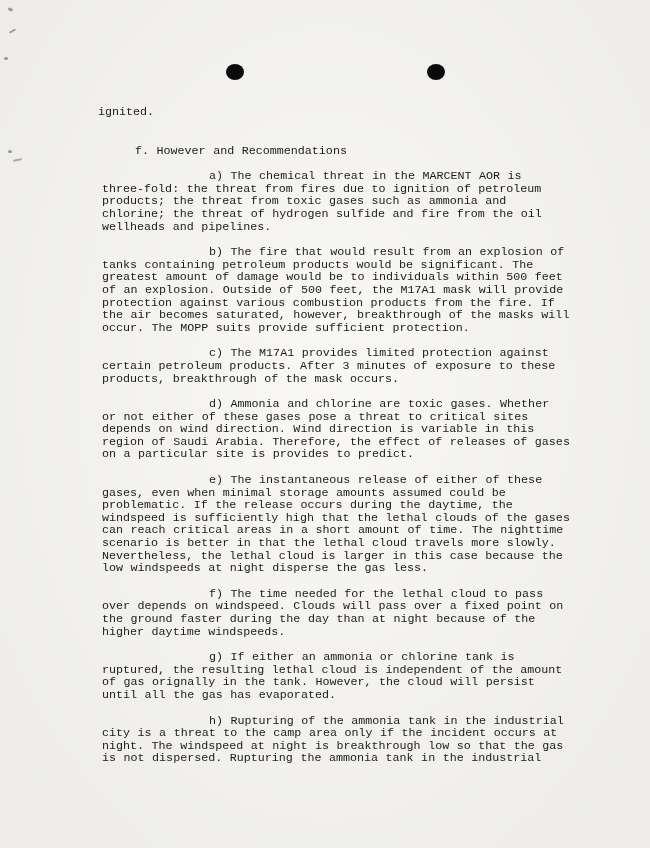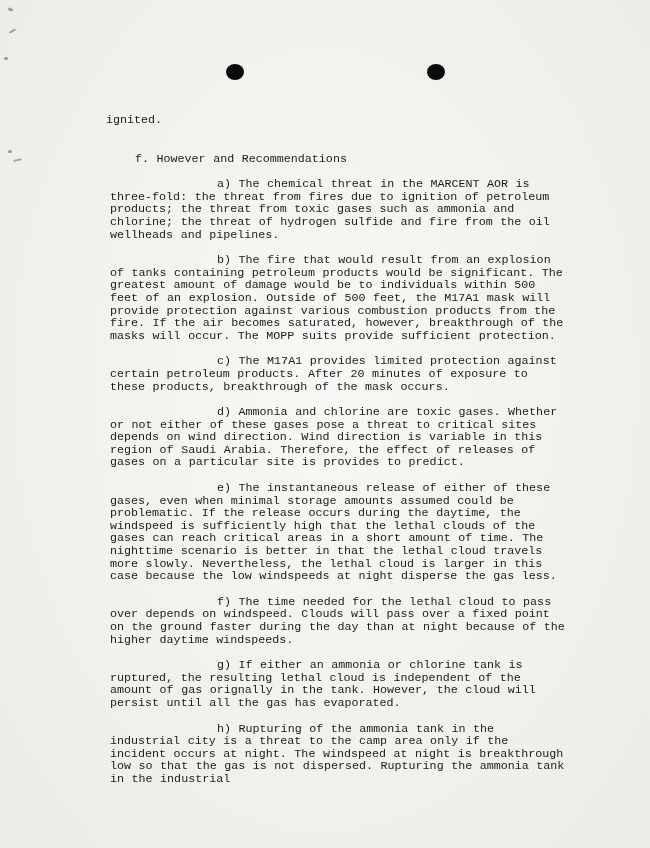--- a/index.html
+++ b/index.html
@@ -50,24 +50,24 @@
     color: #1b1b1b;
     font-size: 11.7px;
     line-height: 12.6px;
     letter-spacing: 0;
     word-spacing: 0.5px;
   }
   .para {
     margin: 0;
     white-space: normal;
   }
-  .frag      { margin: 8px; }
+  .frag      { margin: 0; }
   .heading   { margin: 26px 0 0 0; text-indent: 37px; }
   .lvl2      { margin: 13px 0 0 0; text-indent: 65px; }
-  .lvl3      { margin: 13px 0 0 12px; text-indent: 107px; }
+  .lvl3      { margin: 13px 0 0 4px; text-indent: 107px; }
 </style>
 </head>
 <body>
 
 <div class="scan-page">
 
   <div class="punch-dot dot-left"></div>
   <div class="punch-dot dot-right"></div>
 
   <div class="pencil-mark mark-1"></div>
@@ -80,21 +80,21 @@
 
     <p class="para frag">ignited.</p>
 
     <p class="para heading">f. However and Recommendations</p>
 
 
     <p class="para lvl3">a) The chemical threat in the MARCENT AOR is three-fold: the threat from fires due to ignition of petroleum products; the threat from toxic gases such as ammonia and chlorine; the threat of hydrogen sulfide and fire from the oil wellheads and pipelines.</p>
 
     <p class="para lvl3">b) The fire that would result from an explosion of tanks containing petroleum products would be significant. The greatest amount of damage would be to individuals within 500 feet of an explosion. Outside of 500 feet, the M17A1 mask will provide protection against various combustion products from the fire. If the air becomes saturated, however, breakthrough of the masks will occur. The MOPP suits provide sufficient protection.</p>
 
-    <p class="para lvl3">c) The M17A1 provides limited protection against certain petroleum products. After 20 minutes of exposure to these products, breakthrough of the mask occurs.</p>
+    <p class="para lvl3">c) The M17A1 provides limited protection against certain petroleum products. After 3 minutes of exposure to these products, breakthrough of the mask occurs.</p>
 
     <p class="para lvl3">d) Ammonia and chlorine are toxic gases. Whether or not either of these gases pose a threat to critical sites depends on wind direction. Wind direction is variable in this region of Saudi Arabia. Therefore, the effect of releases of gases on a particular site is provides to predict.</p>
 
     <p class="para lvl3">e) The instantaneous release of either of these gases, even when minimal storage amounts assumed could be problematic. If the release occurs during the daytime, the windspeed is sufficiently high that the lethal clouds of the gases can reach critical areas in a short amount of time. The nighttime scenario is better in that the lethal cloud travels more slowly. Nevertheless, the lethal cloud is larger in this case because the low windspeeds at night disperse the gas less.</p>
 
     <p class="para lvl3">f) The time needed for the lethal cloud to pass over depends on windspeed. Clouds will pass over a fixed point on the ground faster during the day than at night because of the higher daytime windspeeds.</p>
 
     <p class="para lvl3">g) If either an ammonia or chlorine tank is ruptured, the resulting lethal cloud is independent of the amount of gas orignally in the tank. However, the cloud will persist until all the gas has evaporated.</p>
 
     <p class="para lvl3">h) Rupturing of the ammonia tank in the industrial city is a threat to the camp area only if the incident occurs at night. The windspeed at night is breakthrough low so that the gas is not dispersed. Rupturing the ammonia tank in the industrial</p>

